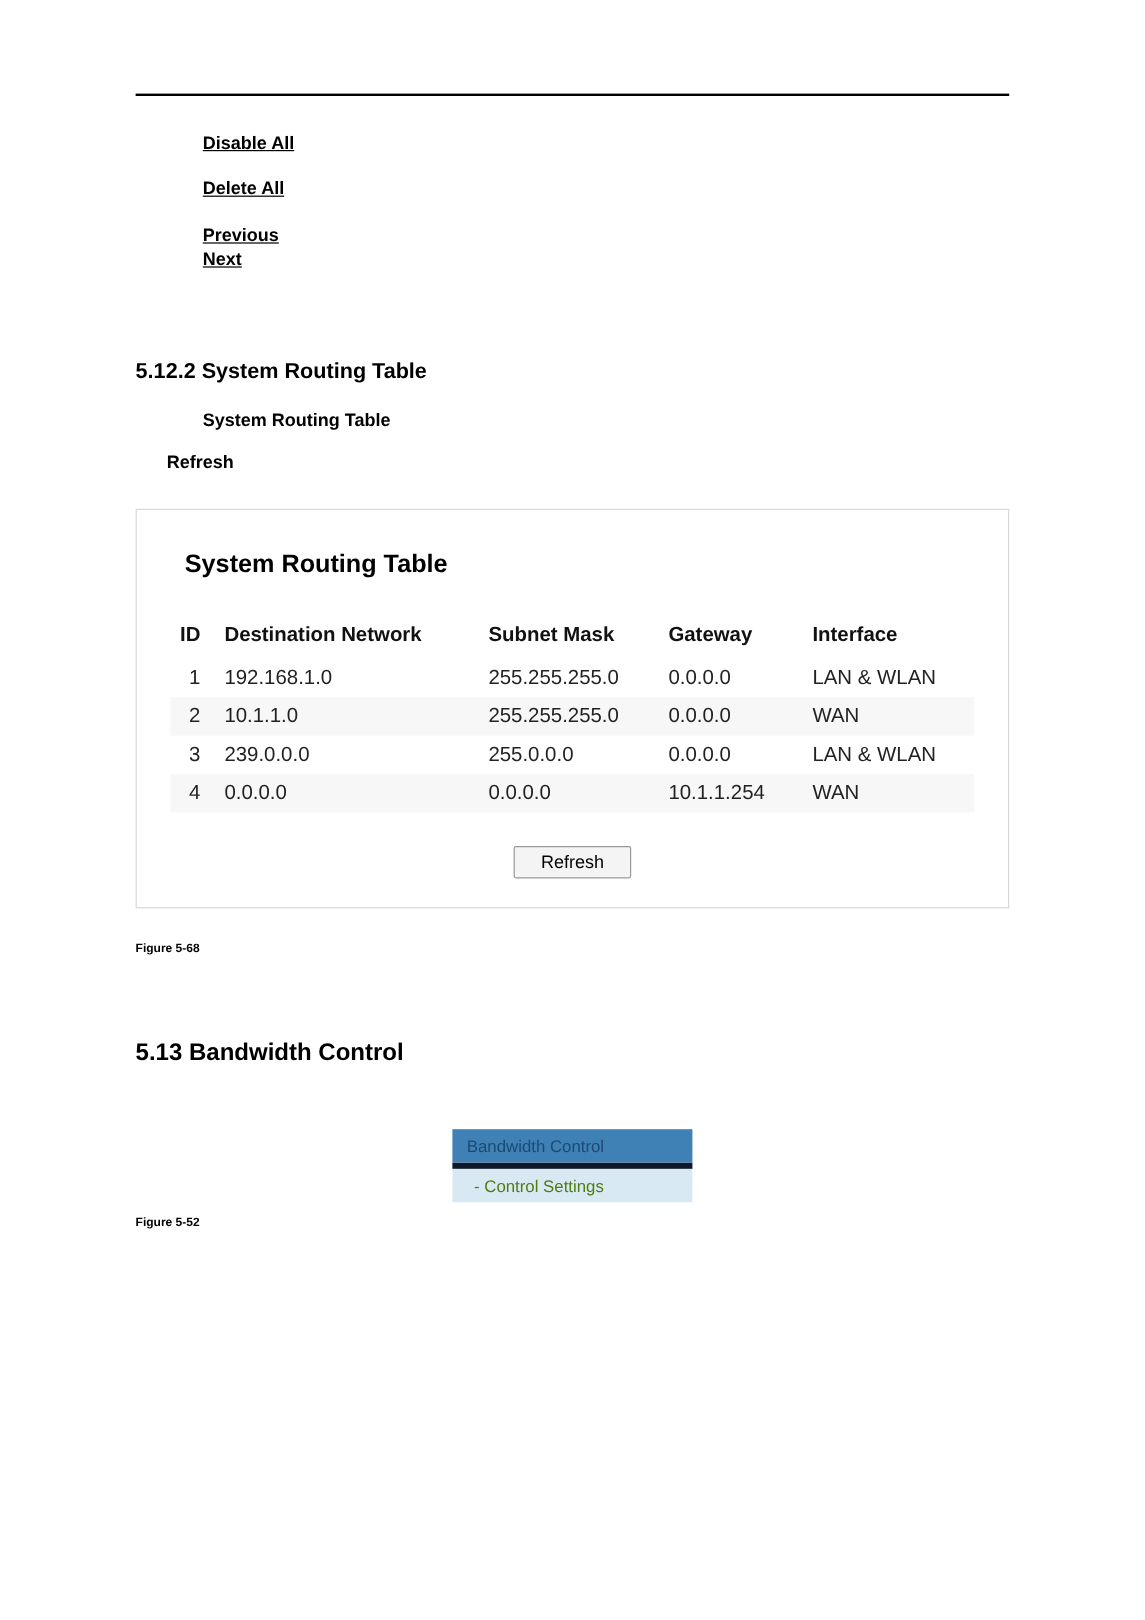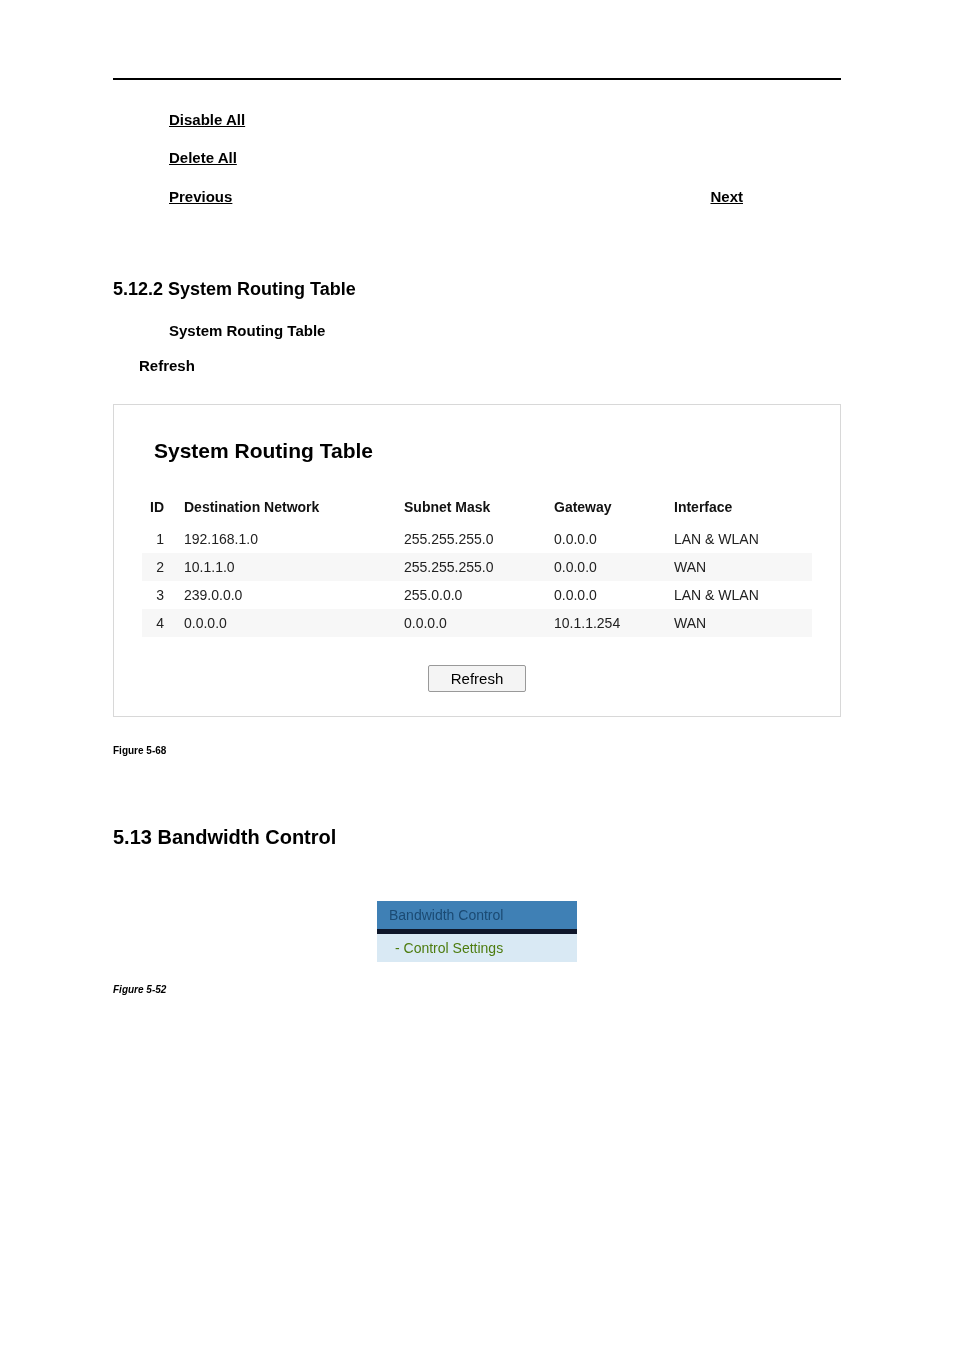--- a/index.html
+++ b/index.html
@@ -19,21 +19,21 @@
     border-top: 2.5px solid #000;
     margin-bottom: 30px;
   }
   .defs {
     padding-left: 56px;
     font-size: 15px;
     line-height: 1.35;
   }
   .def-row { margin-bottom: 18px; }
   .def-row .bold { font-weight: bold; text-decoration: underline; }
-  .prev-next { display: flex; justify-content: space-between; }
+  .prev-next { display: flex; justify-content: flex-end; flex-direction: column; }
   .prev-next .next { margin-right: 98px; }
 
   .sec-h {
     font-size: 18px;
     font-weight: bold;
     margin-top: 72px;
     margin-bottom: 22px;
   }
   .sec-h-big {
     font-size: 20px;
@@ -58,21 +58,21 @@
   }
   .panel-title {
     font-size: 21px;
     font-weight: bold;
     margin-bottom: 30px;
     margin-left: 12px;
   }
   table.route {
     width: 100%;
     border-collapse: collapse;
-    font-size: 14px;
+    font-size: 17px;
   }
   table.route th {
     text-align: left;
     font-weight: bold;
     padding: 6px 8px 10px 8px;
     color: #111;
   }
   table.route td {
     padding: 6px 8px;
     color: #222;
@@ -190,14 +190,14 @@
 
   <div class="fig-caption">Figure 5-68</div>
 
   <h2 class="sec-h sec-h-big" style="margin-top:70px;">5.13  Bandwidth Control</h2>
 
   <div class="bw-menu">
     <div class="hdr">Bandwidth Control</div>
     <div class="item">- Control Settings</div>
   </div>
 
-  <div class="fig-caption" style="margin-top:22px;font-style:italic;">Figure 5-52</div>
+  <div class="fig-caption" style="margin-top:12px;">Figure 5-52</div>
 </div>
 
 </body></html>

